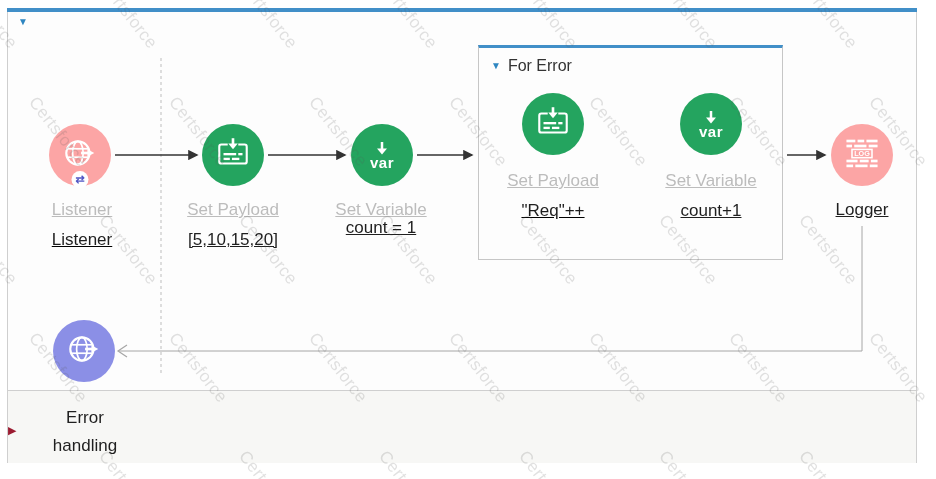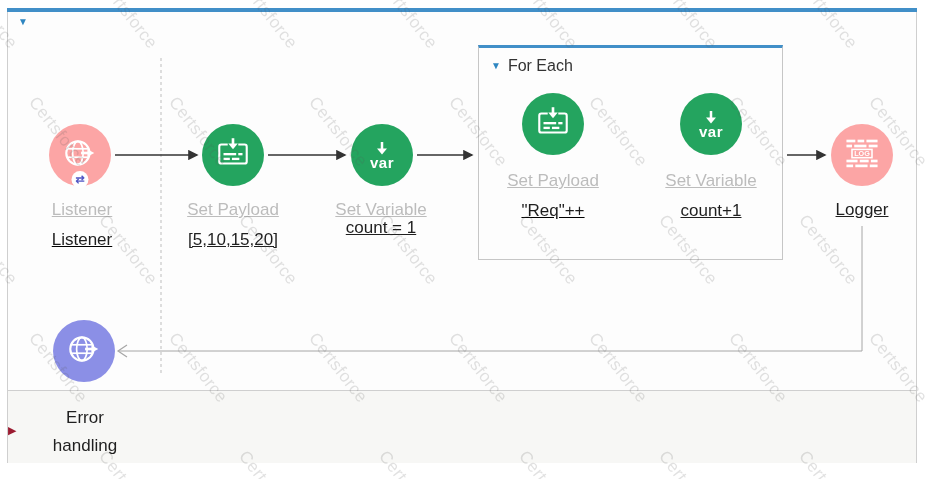--- a/index.html
+++ b/index.html
@@ -91,21 +91,21 @@
   <line x1="417" y1="155" x2="472" y2="155" stroke="#333" stroke-width="1.3" marker-end="url(#ah)"></line>
   <line x1="588" y1="124" x2="674" y2="124" stroke="#333" stroke-width="1.3" marker-end="url(#ah)"></line>
   <line x1="787" y1="155" x2="825" y2="155" stroke="#333" stroke-width="1.3" marker-end="url(#ah)"></line>
   <path d="M862,226 V351 H119" fill="none" stroke="#a6a6a6" stroke-width="1"></path>
   <path d="M127,345 L118,351 L127,357" fill="none" stroke="#a6a6a6" stroke-width="1.2"></path>
 </svg>
 
 <div id="foreach-box">
   <div id="foreach-header">
     <span class="tri-down">▼</span>
-    <span class="scope-title">For Each</span>
+    <span class="scope-title">For Error</span>
   </div>
 </div>
 
 <div class="node-icon indigo" style="left:49px;top:124px;">
   <span>
     <svg width="38" height="38" viewBox="0 0 36 36">
       <circle cx="16" cy="18" r="11" fill="none" stroke="#fff" stroke-width="2"></circle>
       <ellipse cx="16" cy="18" rx="5" ry="11" fill="none" stroke="#fff" stroke-width="1.6"></ellipse>
       <line x1="5.5" y1="14" x2="26.5" y2="14" stroke="#fff" stroke-width="1.6"></line>
       <line x1="5.5" y1="22" x2="26.5" y2="22" stroke="#fff" stroke-width="1.6"></line>

